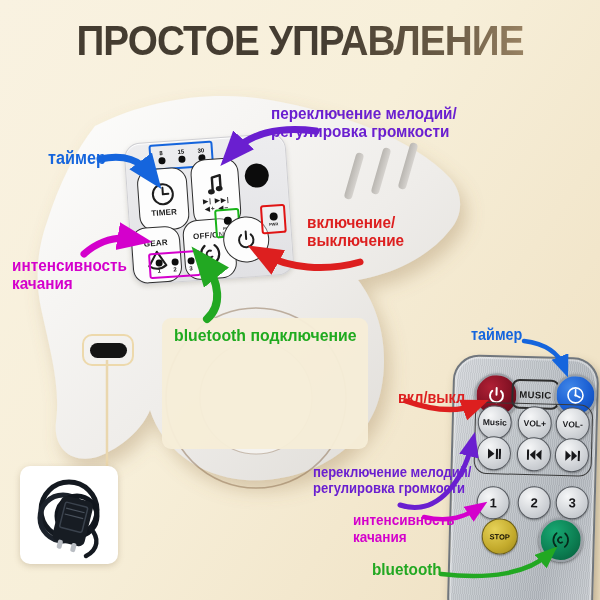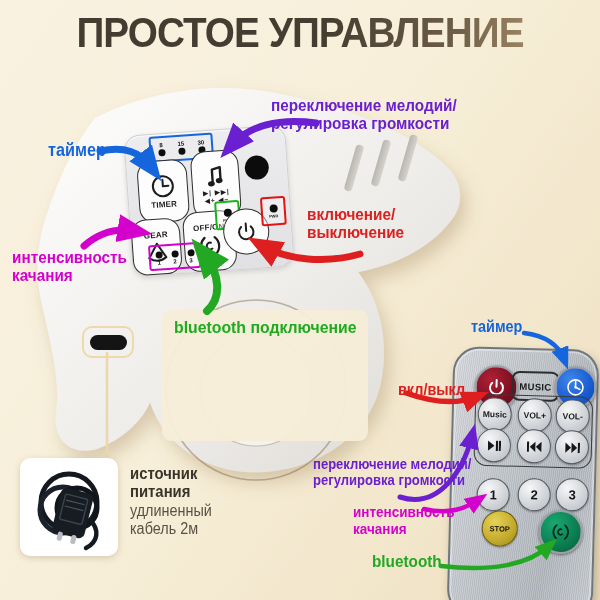--- a/index.html
+++ b/index.html
@@ -1,21 +1,21 @@
 <!DOCTYPE html>
 <html><head>
 <meta charset="utf-8">
 <style>
   html,body{margin:0;padding:0;}
   body{
     width:600px;height:600px;overflow:hidden;position:relative;
     font-family:"Liberation Sans",sans-serif;
     background:linear-gradient(125deg,#f9f2e1 0%,#f7efd9 45%,#eedfc0 100%);
   }
-  .stage{position:absolute;inset:0;}
+  .stage{position:absolute;inset:0;margin-top:8px;}
   svg{display:block;}
   
   .title{
     position:absolute;left:0;top:8px;width:600px;text-align:center;
     font-size:43px;font-weight:700;letter-spacing:-1px;
     transform:scaleX(.9);
     background:linear-gradient(90deg,#443c30 0%,#453d32 55%,#6b5c46 78%,#b59a74 100%);
     -webkit-background-clip:text;background-clip:text;color:transparent;
     white-space:nowrap;
   }
@@ -262,26 +262,20 @@
         <rect x="36" y="32" width="33" height="46" rx="6" fill="#171c23"></rect>
         <rect x="41" y="38" width="23" height="26" rx="2" fill="none" stroke="#3a424d" stroke-width="1.5"></rect>
         <line x1="43" y1="44" x2="62" y2="44" stroke="#4a525d" stroke-width="1.2"></line>
         <line x1="43" y1="50" x2="62" y2="50" stroke="#4a525d" stroke-width="1.2"></line>
         <rect x="43" y="76" width="5" height="9" rx="2" fill="#b9bdc3"></rect>
         <rect x="57" y="76" width="5" height="9" rx="2" fill="#b9bdc3"></rect>
       </g>
       <path d="M70 62 C80 72, 78 84, 66 90" fill="none" stroke="#141920" stroke-width="4.5" stroke-linecap="round"></path>
     </svg>
   </div>
-  <div class="psrc">
-    <div class="t">источник
-питания</div>
-    <div class="s">удлиненный
-кабель 2м</div>
-  </div>
 
   <div class="remote">
     <div class="rbtn red" style="left:20px;top:16px;width:40px;height:40px;">
       <svg width="18" height="18" viewBox="0 0 20 20">
         <path d="M5.2 5.2 A7.2 7.2 0 1 0 14.8 5.2" fill="none" stroke="#fff" stroke-width="2.2" stroke-linecap="round"></path>
         <line x1="10" y1="2" x2="10" y2="9.5" stroke="#fff" stroke-width="2.2" stroke-linecap="round"></line>
       </svg>
     </div>
     <div class="music-label">MUSIC</div>
     <div class="rbtn blue" style="left:100px;top:15px;width:38px;height:38px;">

